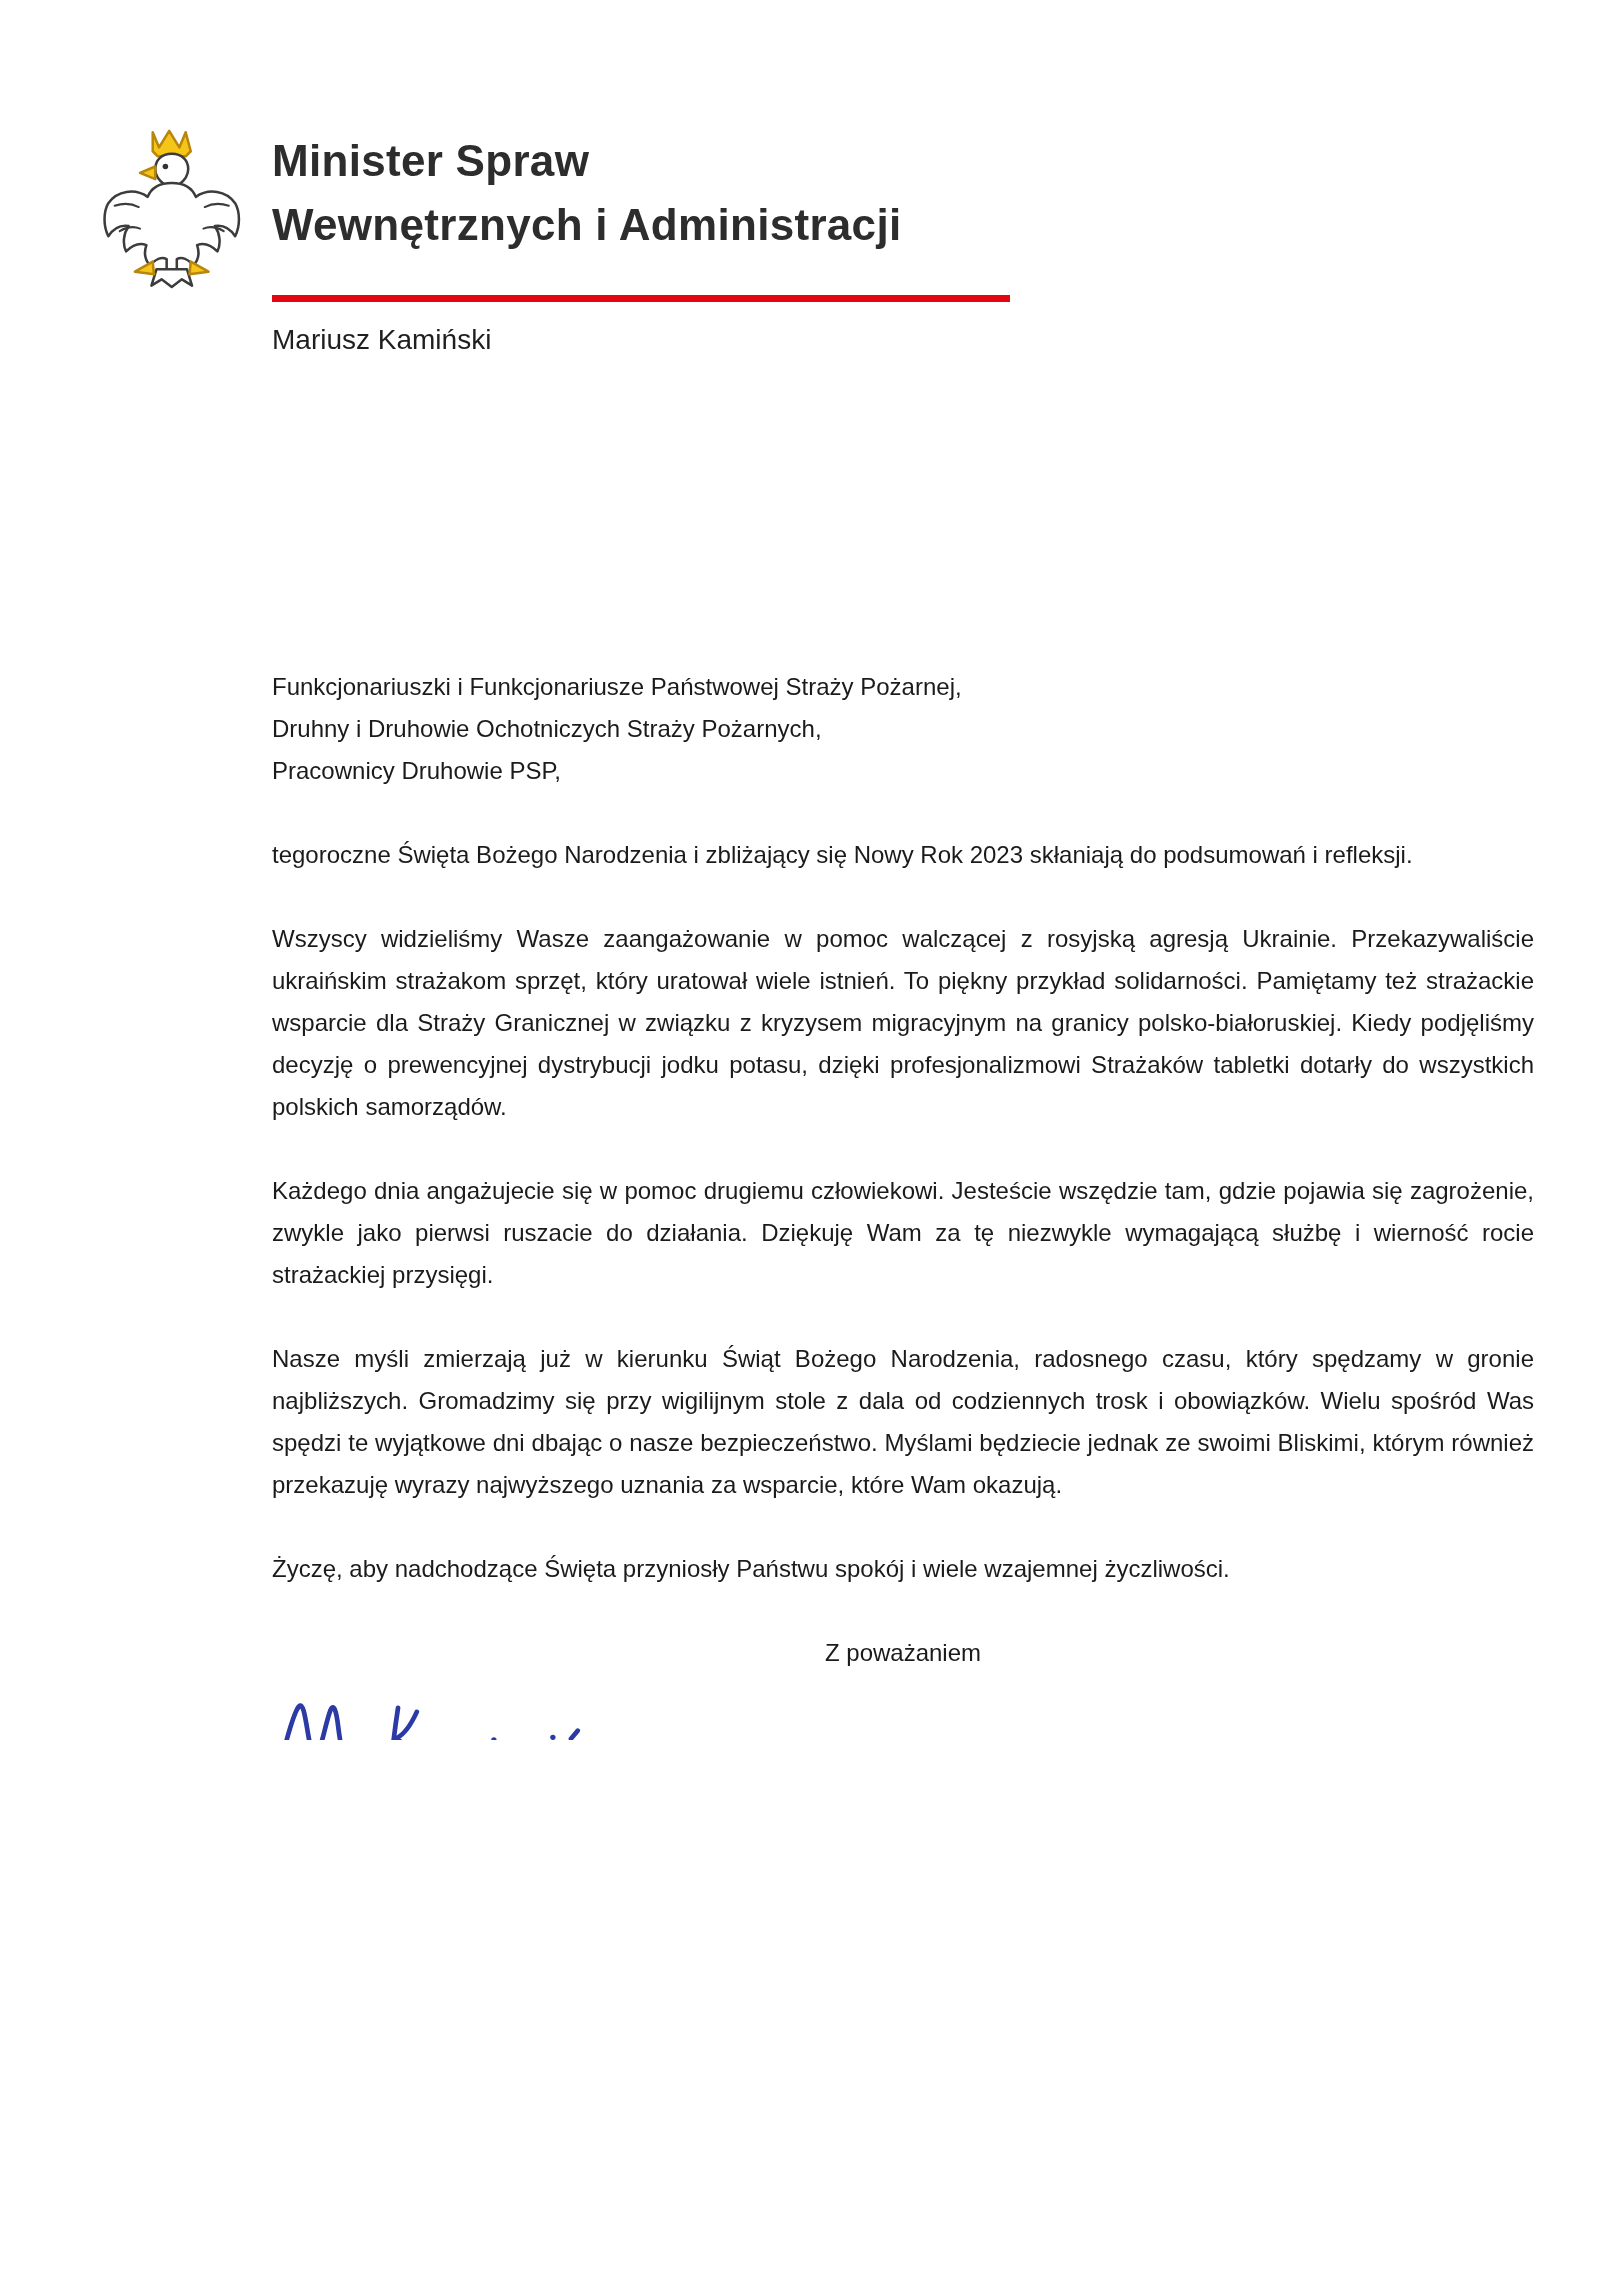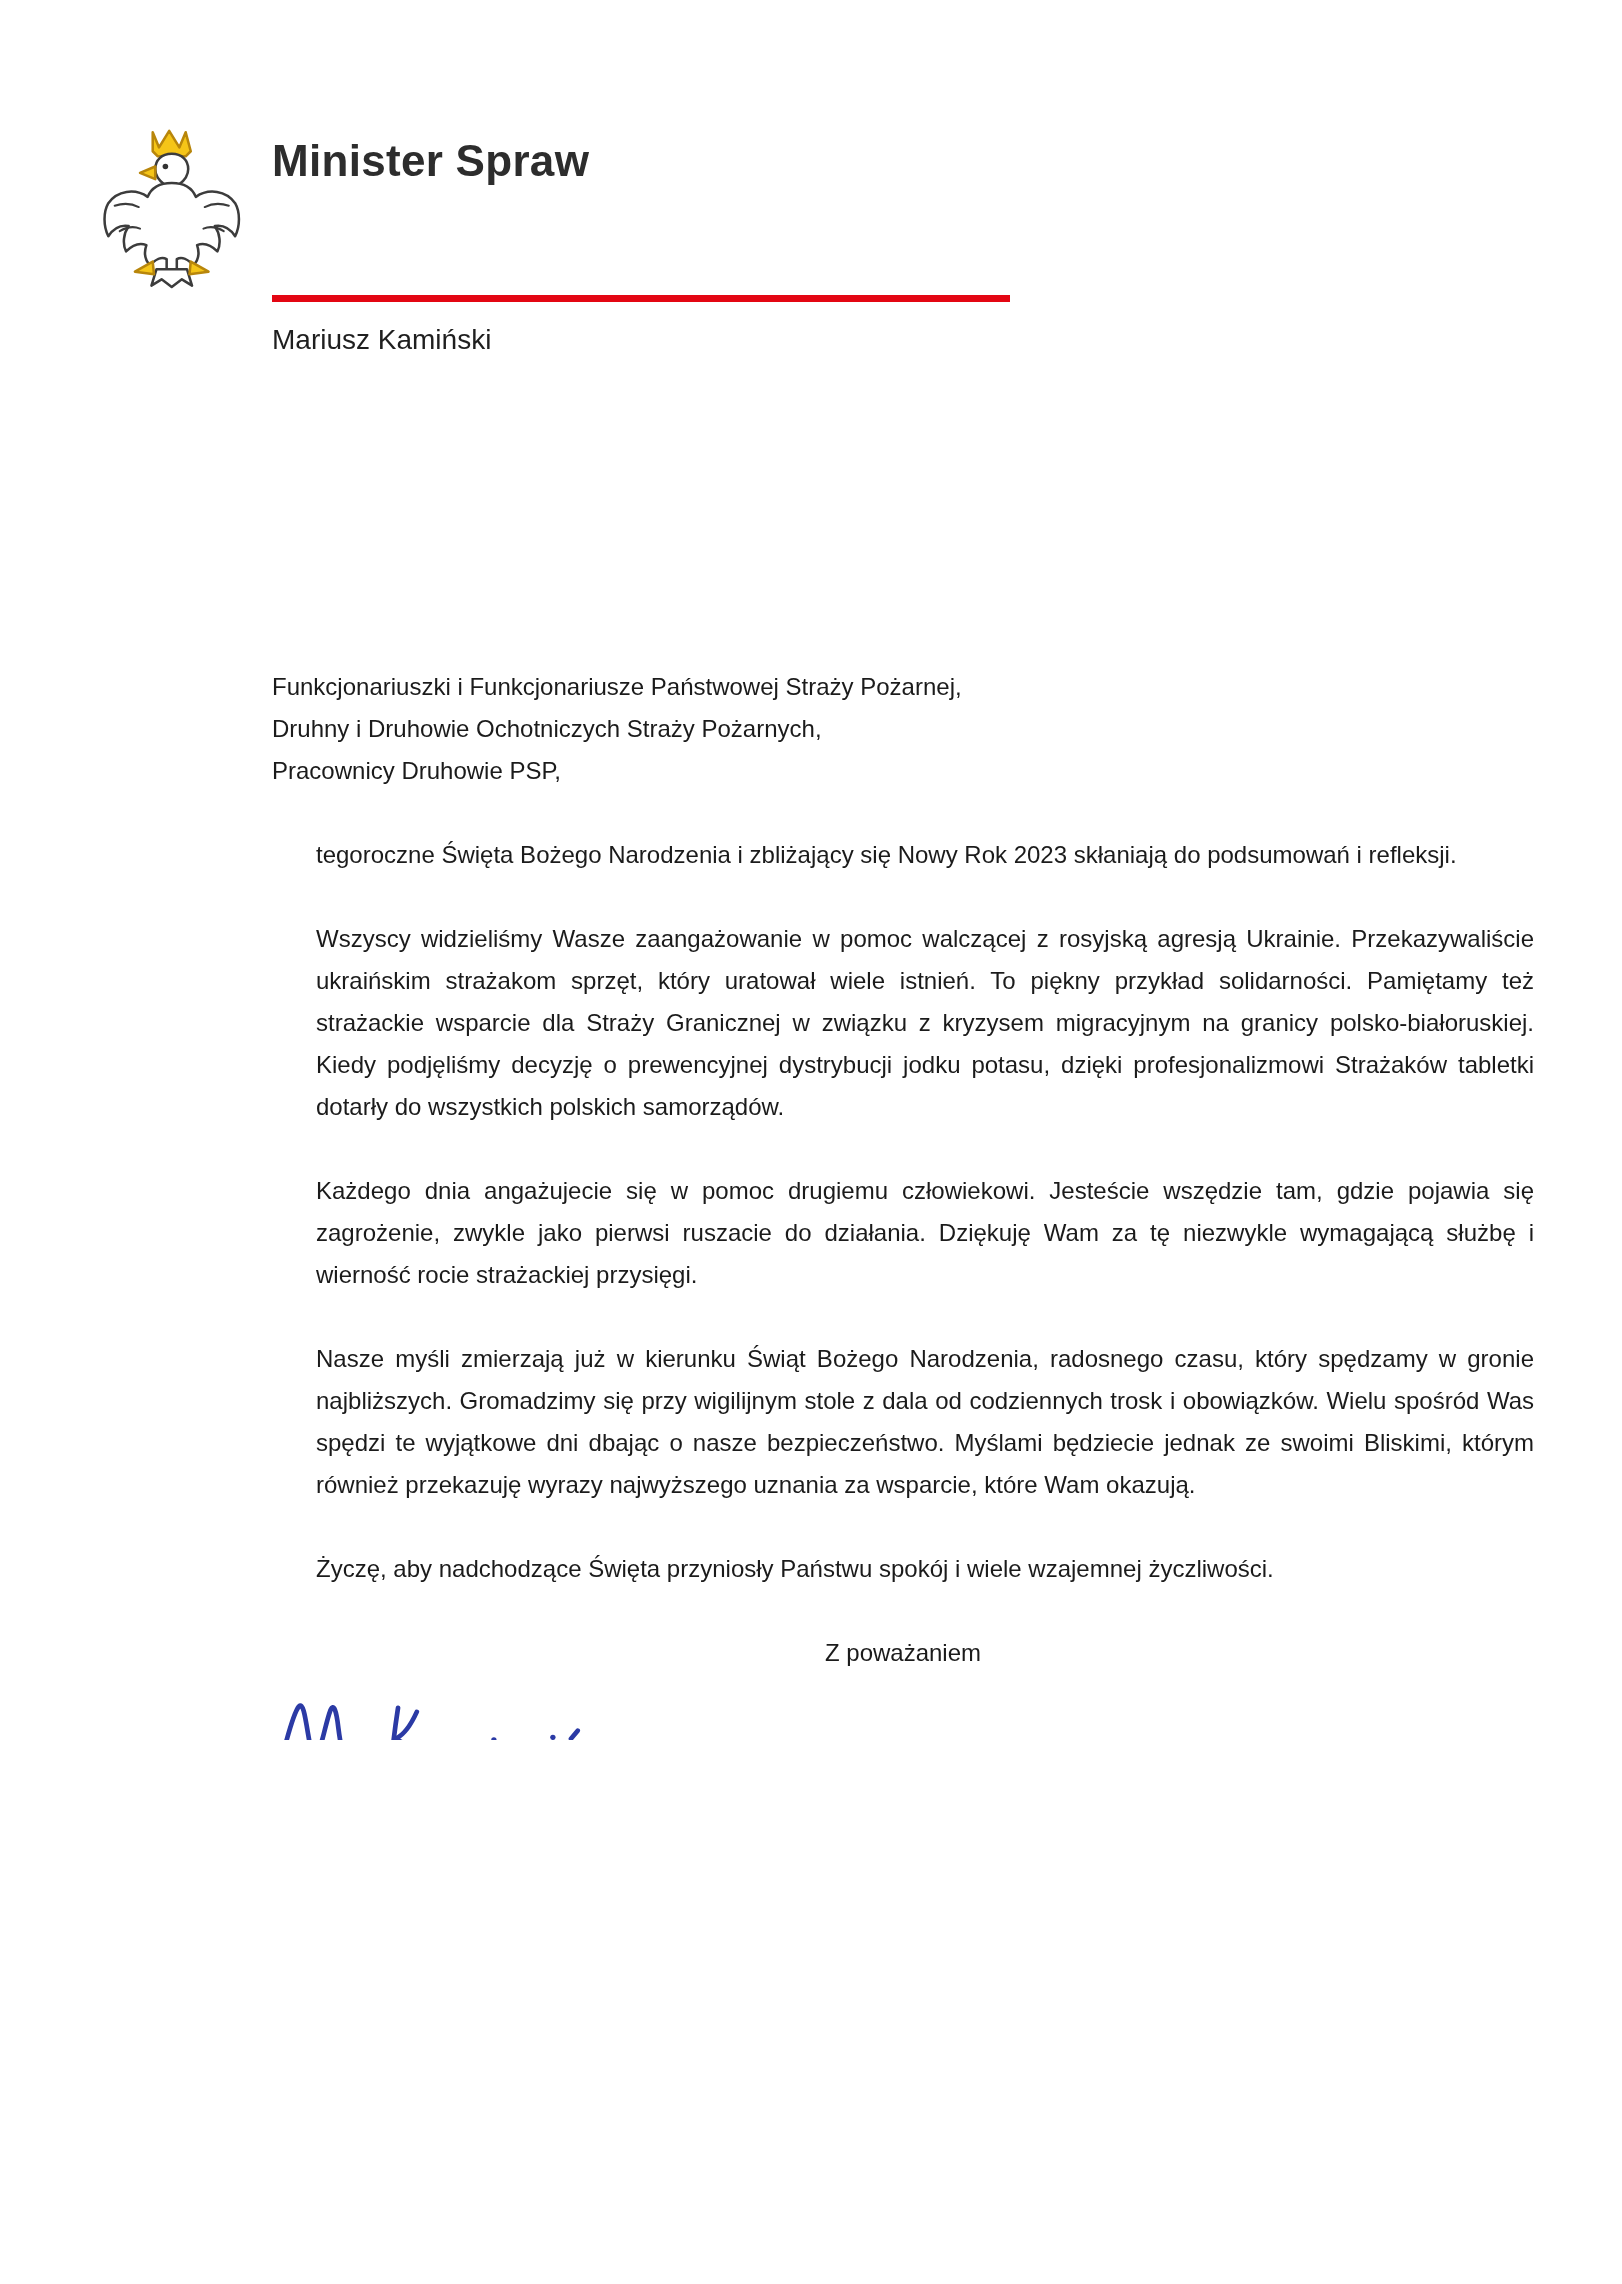--- a/index.html
+++ b/index.html
@@ -60,21 +60,20 @@
     font-size: 24px;
     line-height: 42px;
     color: var(--ink, #1b1b1b);
   }
   .salutation { margin-bottom: 42px; }
   .salutation div { text-align: left; }
   .letter-body p.para {
     text-align: justify;
     text-justify: inter-word;
     margin-bottom: 42px;
-    margin-left: 44px;
   }
   .closing { margin-top: 42px; margin-bottom: 20px; text-align: center; }
   .signature {
     margin-top: 6.7px;
     width: 362px;
     height: 84px;
   }
   .signature svg { width: 100%; height: 100%; display: block; }
 </style>
 </head>
@@ -101,20 +100,21 @@
         <path d="M47 120 L43 133 L51 128 L59 134 L67 128 L75 133 L71 120 Z" fill="#ffffff" stroke="#3c3c3c" stroke-width="2"></path>
 
         <path d="M44 114 L30 122 L45 124 Z" fill="#f5c518" stroke="#b8860b" stroke-width="2"></path>
         <path d="M74 114 L88 122 L73 124 Z" fill="#f5c518" stroke="#b8860b" stroke-width="2"></path>
       </g>
     </svg>
   </div>
 
   <div class="title-block">
     <div>Minister Spraw</div>
+    <div>Wewnętrznych i Administracji</div>
   </div>
 
   <div class="header-rule"></div>
 
   <div class="signer">Mariusz Kamiński</div>
 
   <main class="letter-body">
 
     <div class="salutation">
       <div>Funkcjonariuszki i Funkcjonariusze Państwowej Straży Pożarnej,</div>

